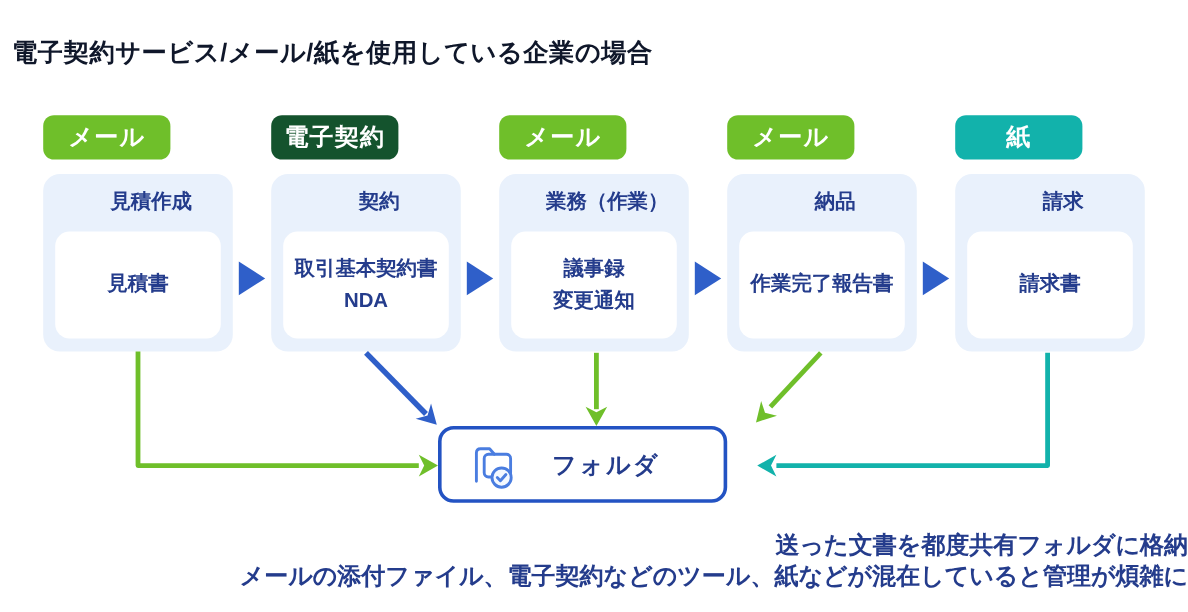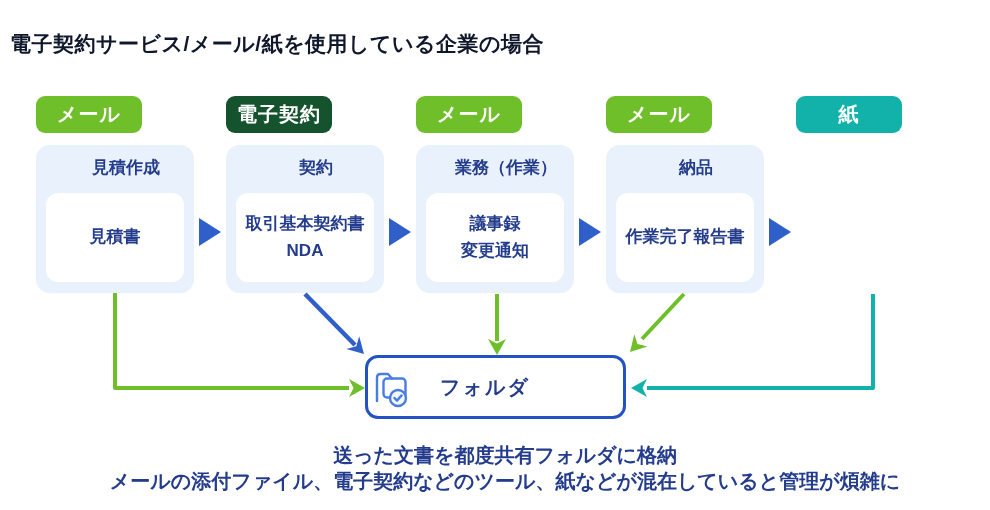--- a/index.html
+++ b/index.html
@@ -37,31 +37,31 @@
     display:flex; align-items:center; justify-content:center;
   }
   .doc-text {
     font-size:17px; font-weight:bold; color:#243c8c; text-align:center;
     white-space:pre-line; line-height:1.55;
   }
 
   .arrow-layer { position:absolute; left:0; top:0; width:990px; height:510px; pointer-events:none; }
 
   .folder-box {
-    position:absolute; left:365px; top:355px; width:261px; height:64px;
+    position:absolute; left:365px; top:355px; width:241px; height:64px;
     background:#ffffff; border:3px solid #2353c3; border-radius:13px;
-    display:flex; align-items:center; 
+    display:flex; align-items:center; padding-left:20px;
   }
   .folder-label {
     margin-left:26px; font-size:20px; font-weight:bold; color:#243c8c; letter-spacing:2px;
   }
 
   .footer-note {
     position:absolute; left:0; top:442px; width:990px;
-    text-align:center; font-size:20px; font-weight:bold; color:#243c8c; line-height:26px;padding-left:20px;
+    text-align:right; font-size:20px; font-weight:bold; color:#243c8c; line-height:26px;padding-left:20px;
   }
 </style>
 </head>
 <body>
 
 <div class="canvas">
 
   <div class="page-title">電子契約サービス/メール/紙を使用している企業の場合</div>
 
   <div class="channel-badge badge--green" style="left:36px">メール</div>
@@ -92,20 +92,26 @@
 
   <div class="channel-badge badge--green" style="left:606px">メール</div>
   <div class="stage" style="left:606px">
     <div class="phase-title">納品</div>
     <div class="doc-box">
       <span class="doc-text">作業完了報告書</span>
     </div>
   </div>
 
   <div class="channel-badge badge--teal" style="left:796px">紙</div>
+  <div class="stage" style="left:796px">
+    <div class="phase-title">請求</div>
+    <div class="doc-box">
+      <span class="doc-text">請求書</span>
+    </div>
+  </div>
 
   <div class="folder-box">
     <svg width="46" height="46" viewBox="0 0 46 46">
       <g fill="none" stroke="#4a7de0" stroke-width="2.4" stroke-linejoin="round" stroke-linecap="round">
         <path d="M9 37 V13.5 q0-3.5 3.5-3.5 h7.5 l4 4.5"></path>
         <rect x="15.5" y="14.5" width="22" height="19" rx="3.5"></rect>
         <circle cx="30" cy="34" r="8" fill="#f3f8ff"></circle>
         <path d="M26.4 34 l2.6 2.6 l4.6-5.2"></path>
       </g>
     </svg>

